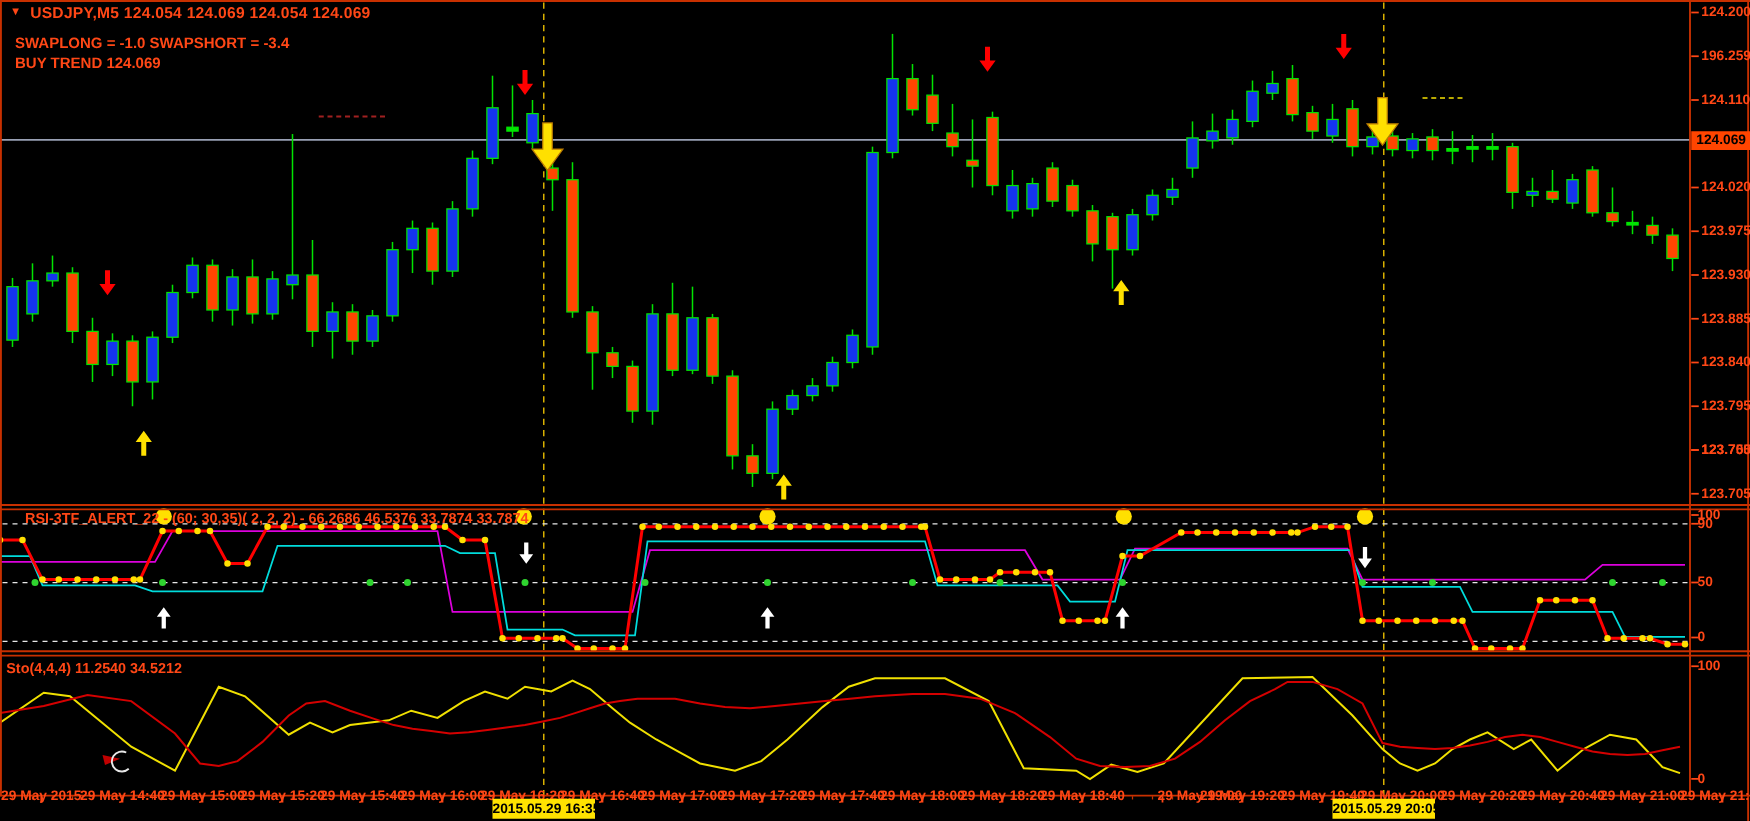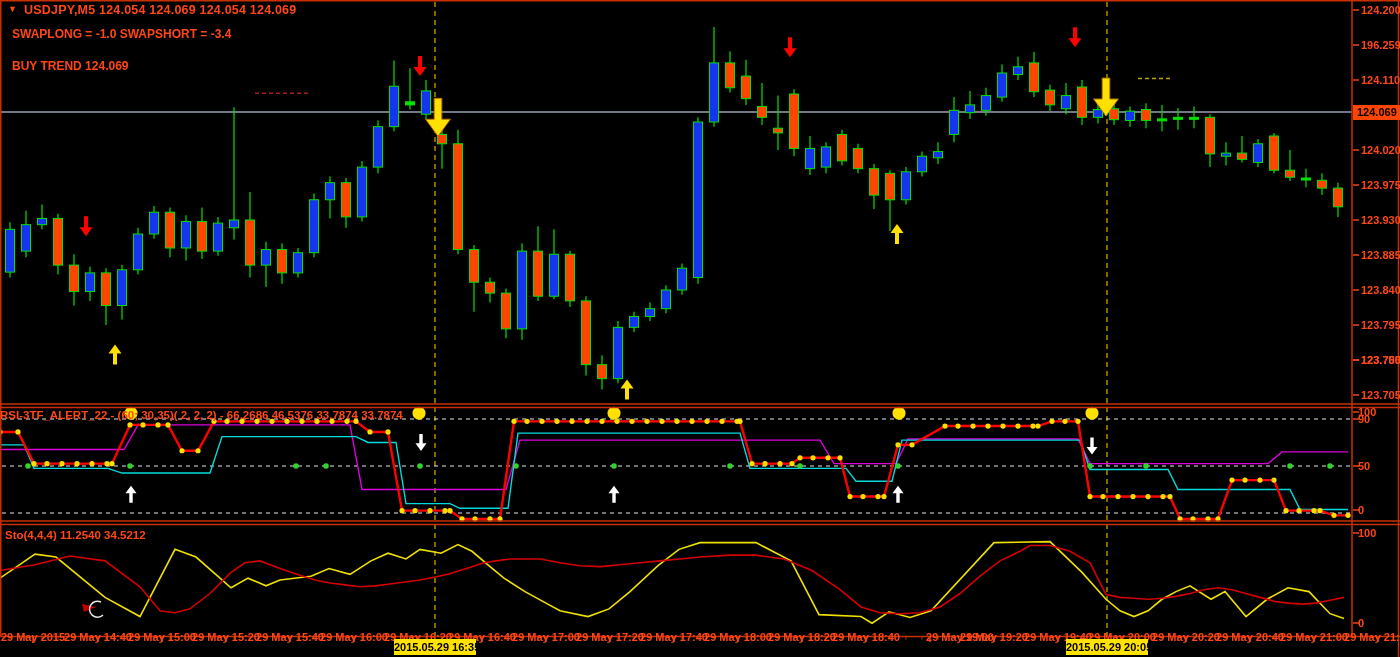--- a/index.html
+++ b/index.html
@@ -3,23 +3,23 @@
 <meta charset="utf-8">
 <style>
   html,body{margin:0;padding:0;background:#000;}
   body{width:1400px;height:657px;overflow:hidden;font-family:"Liberation Sans",sans-serif;}
   #app{position:relative;width:1400px;height:657px;background:#000;}
   #chart-svg{position:absolute;left:0;top:0;z-index:1;}
   .hdr{position:absolute;left:8px;top:3px;z-index:5;color:#ff4716;font-weight:bold;}
   .h1row{font-size:12.5px;letter-spacing:.2px;}
   .tri{display:inline-block;font-size:9px;margin-right:7px;vertical-align:2px;color:#ff4716;}
   .h2{margin-top:10px;margin-left:4px;font-size:12px;}
-  .h3{margin-top:18px;margin-left:4px;font-size:12px;}
+  .h3{margin-top:2px;margin-left:4px;font-size:12px;}
   .plabel{position:absolute;z-index:5;color:#ff4716;font-size:11.5px;font-weight:bold;white-space:nowrap;}
-  .rsi-label{left:0;top:409px;}
+  .rsi-label{left:20px;top:409px;}
   .sto-label{left:5px;top:529px;}
   .ax{position:absolute;z-index:4;color:#ff4716;font-size:11px;font-weight:bold;line-height:12px;white-space:nowrap;text-align:center;}
   #price-tag{position:absolute;left:1353px;top:105px;width:43px;height:15px;z-index:6;background:#ff4500;color:#000;font-size:11px;font-weight:bold;padding-left:4px;line-height:15px;}
   .tick-label{position:absolute;top:631px;z-index:4;color:#ff4716;font-size:11px;font-weight:bold;transform:translateX(-50%);white-space:nowrap;}
   .hl{position:absolute;top:639px;height:16px;z-index:6;background:#ffe200;color:#000;font-size:11px;font-weight:bold;text-align:right;line-height:16px;white-space:nowrap;}
 </style>
 </head>
 <body>
 
 <div id="app">

